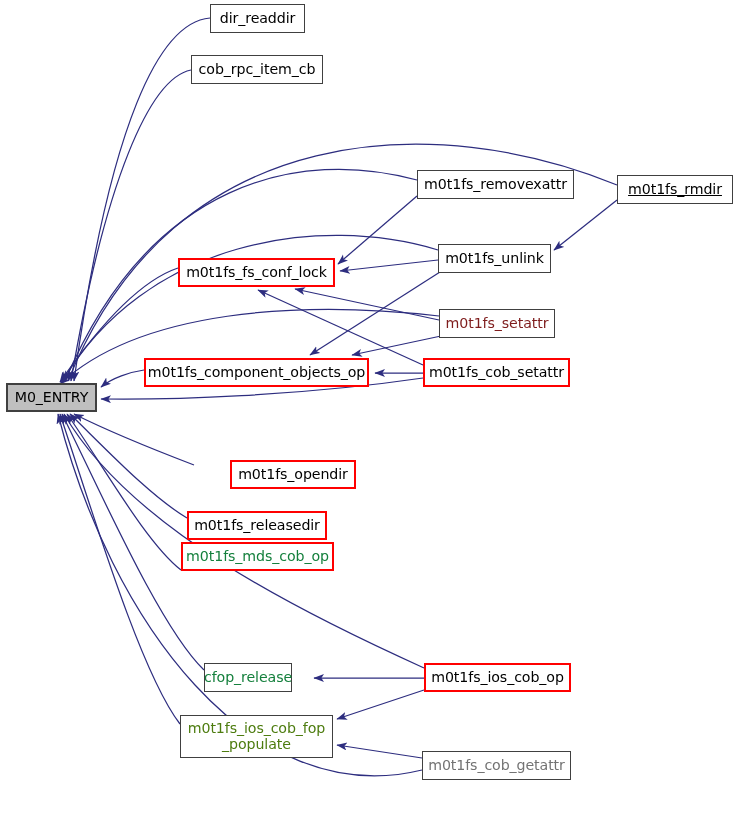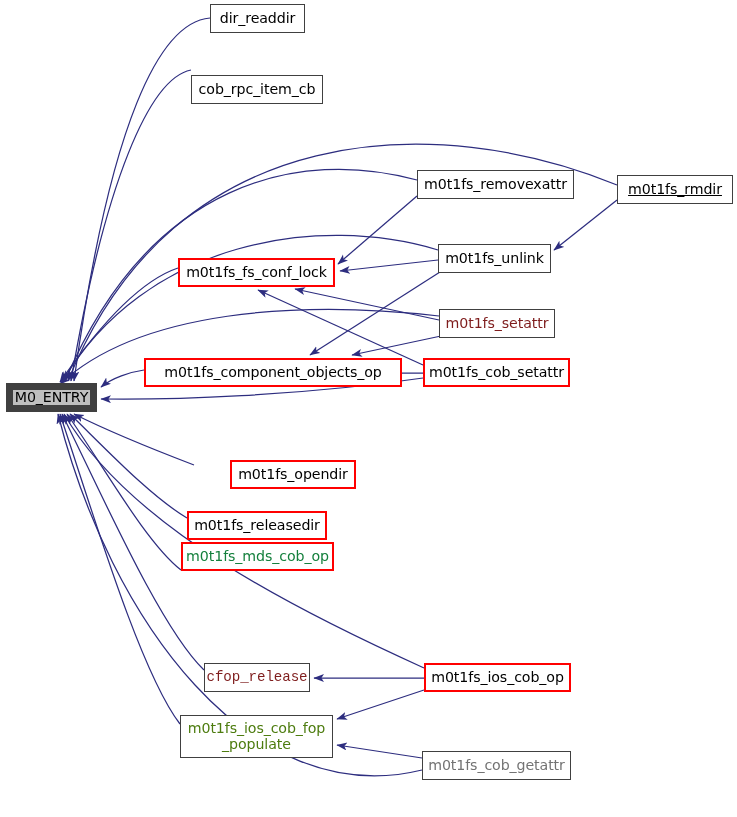--- a/index.html
+++ b/index.html
@@ -38,21 +38,21 @@
     line-height: 1.12;
     white-space: pre;
     letter-spacing: -0.1px;
     z-index: 5;
   }
   .node.red {
     border: 2px solid #c4b5fd;
   }
   .node.root {
     background: #bfbfbf;
-    border: 6px solid #14532d;
+    border: 1px solid #14532d;
     box-shadow: 0 0 0 1px #404040 inset;
   }
 </style>
 </head>
 <body>
 
 <div id="canvas" style="background: rgb(255, 255, 255);">
 
   <svg id="edges" viewBox="0 0 737 817" xmlns="http://www.w3.org/2000/svg">
     <defs>
@@ -87,31 +87,31 @@
         <path d="M 423,373 L 375,373" marker-end="url(#arrow)"></path>
         <path d="M 424,678 L 314,678" marker-end="url(#arrow)"></path>
         <path d="M 424,690 L 337,719" marker-end="url(#arrow)"></path>
         <path d="M 422,758 L 337,745" marker-end="url(#arrow)"></path>
       </g>
   </svg>
 
   <div id="node-layer">
       <div class="node root" style="left: 6px; top: 383px; width: 91px; height: 29px; border-color: rgb(64, 64, 64); background: rgb(191, 191, 191); color: rgb(0, 0, 0);"><span>M0_ENTRY</span></div>
       <div class="node" style="left: 210px; top: 4px; width: 95px; height: 29px; border-color: rgb(64, 64, 64); color: rgb(0, 0, 0);"><span>dir_readdir</span></div>
-      <div class="node" style="left: 191px; top: 55px; width: 132px; height: 29px; border-color: rgb(64, 64, 64); color: rgb(0, 0, 0); margin-top: 20px;"><span>cob_rpc_item_cb</span></div>
+      <div class="node" style="left: 191px; top: 55px; width: 132px; height: 29px; border-color: rgb(64, 64, 64); color: rgb(0, 0, 0);"><span>cob_rpc_item_cb</span></div>
       <div class="node" style="left: 417px; top: 170px; width: 157px; height: 29px; border-color: rgb(64, 64, 64); color: rgb(0, 0, 0);"><span>m0t1fs_removexattr</span></div>
       <div class="node" style="left: 617px; top: 175px; width: 116px; height: 29px; border-color: rgb(64, 64, 64); color: rgb(0, 0, 0); text-decoration: underline;"><span>m0t1fs_rmdir</span></div>
       <div class="node red" style="left: 178px; top: 258px; width: 157px; height: 29px; border-color: rgb(255, 0, 0); color: rgb(0, 0, 0);"><span>m0t1fs_fs_conf_lock</span></div>
       <div class="node" style="left: 438px; top: 244px; width: 113px; height: 29px; border-color: rgb(64, 64, 64); color: rgb(0, 0, 0);"><span>m0t1fs_unlink</span></div>
       <div class="node" style="left: 439px; top: 309px; width: 116px; height: 29px; border-color: rgb(64, 64, 64); color: #7f1d1d;"><span>m0t1fs_setattr</span></div>
-      <div class="node red" style="left: 144px; top: 358px; width: 258px; height: 29px; border-color: rgb(255, 0, 0); color: rgb(0, 0, 0);"><span>m0t1fs_component_objects_op</span></div>
+      <div class="node red" style="left: 144px; top: 358px; width: 225px; height: 29px; border-color: rgb(255, 0, 0); color: rgb(0, 0, 0);"><span>m0t1fs_component_objects_op</span></div>
       <div class="node red" style="left: 423px; top: 358px; width: 147px; height: 29px; border-color: rgb(255, 0, 0); color: rgb(0, 0, 0);"><span>m0t1fs_cob_setattr</span></div>
       <div class="node red" style="left: 194px; top: 460px; width: 126px; height: 29px; border-color: rgb(255, 0, 0); color: rgb(0, 0, 0); margin-left: 36px;"><span>m0t1fs_opendir</span></div>
       <div class="node red" style="left: 187px; top: 511px; width: 140px; height: 29px; border-color: rgb(255, 0, 0); color: rgb(0, 0, 0);"><span>m0t1fs_releasedir</span></div>
       <div class="node red" style="left: 181px; top: 542px; width: 153px; height: 29px; border-color: rgb(255, 0, 0); color: #15803d;"><span>m0t1fs_mds_cob_op</span></div>
-      <div class="node" style="left: 204px; top: 663px; width: 106px; height: 29px; border-color: rgb(64, 64, 64); color: #7f1d1d; font-family: Liberation Mono, monospace;"><span>cfop_release</span></div>
+      <div class="node" style="left: 204px; top: 663px; width: 88px; height: 29px; border-color: rgb(64, 64, 64); color: #15803d;"><span>cfop_release</span></div>
       <div class="node red" style="left: 424px; top: 663px; width: 147px; height: 29px; border-color: rgb(255, 0, 0); color: rgb(0, 0, 0);"><span>m0t1fs_ios_cob_op</span></div>
       <div class="node" style="left: 180px; top: 715px; width: 153px; height: 43px; border-color: rgb(64, 64, 64); color: #4d7c0f;"><span>m0t1fs_ios_cob_fop
 _populate</span></div>
       <div class="node" style="left: 422px; top: 751px; width: 149px; height: 29px; border-color: rgb(64, 64, 64); color: #737373;"><span>m0t1fs_cob_getattr</span></div>
     </div>
 
 </div>
 
 </body></html>

